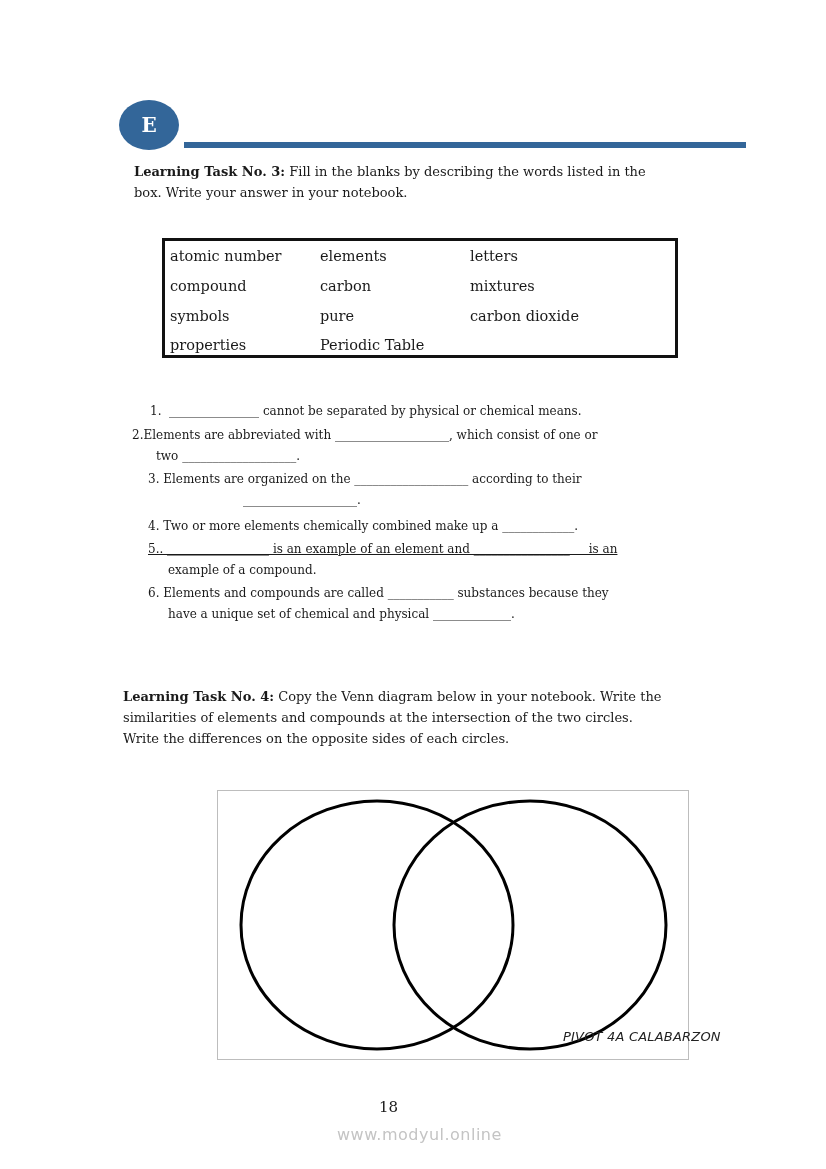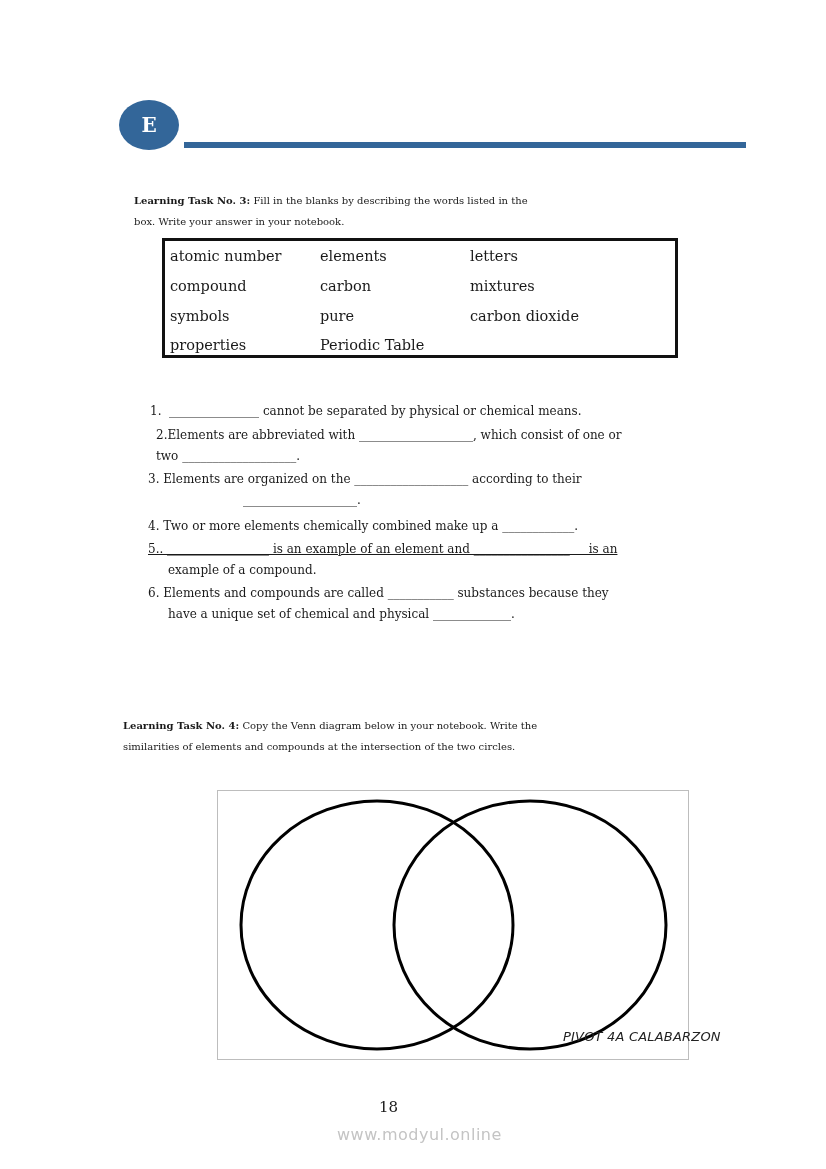--- a/index.html
+++ b/index.html
@@ -4,21 +4,21 @@
 <style>
   html, body { margin: 0; padding: 0; background: #ffffff; }
   body { width: 826px; height: 1169px; position: relative; overflow: hidden;
          font-family: "DejaVu Serif", "Liberation Serif", serif; color: #1a1a1a; }
   .abs { position: absolute; }
   .badge { left: 119px; top: 100px; width: 60px; height: 50px; border-radius: 50%;
            background: #336699; color: #fff; font-weight: bold; font-size: 20px;
            display: flex; align-items: center; justify-content: center;
            font-family: "DejaVu Serif", serif; }
   .bar { left: 184px; top: 142px; width: 562px; height: 6px; background: #336699; }
-  .para { font-size: 10px; line-height: 21px; margin-top: 29px; }
+  .para { font-size: 13px; line-height: 21px; }
   .para b { font-weight: bold; }
   .wordbox { left: 162px; top: 238px; width: 516px; height: 120px;
              border: 3px solid #111; box-sizing: border-box; }
   .word { position: absolute; font-size: 14.5px; line-height: 18px; }
   .item { font-size: 12px; line-height: 21px; white-space: pre; }
   .venn-frame { left: 217px; top: 790px; width: 472px; height: 270px;
                 border: 1px solid #bdbdbd; box-sizing: border-box; }
   .pivot { left: 563px; top: 1029px; font-family: "DejaVu Sans", sans-serif;
            font-style: italic; font-size: 13px; letter-spacing: 0.2px; color: #222; }
   .pagenum { left: 379px; top: 1098px; font-size: 15px; }
@@ -46,33 +46,34 @@
   <span class="word" style="left:155px; top:36px;">carbon</span>
   <span class="word" style="left:305px; top:36px;">mixtures</span>
   <span class="word" style="left:5px; top:66px;">symbols</span>
   <span class="word" style="left:155px; top:66px;">pure</span>
   <span class="word" style="left:305px; top:50px;margin-top:16px;">carbon dioxide</span>
   <span class="word" style="left:5px; top:95px;">properties</span>
   <span class="word" style="left:155px; top:95px;">Periodic Table</span>
 </div>
 
 <div class="abs item" style="left:150px; top:401px;">1.  _______________ cannot be separated by physical or chemical means.</div>
-<div class="abs item" style="left:156px; top:425px;">2.Elements are abbreviated with ___________________, which consist of one or</div>
+<div class="abs item" style="left:132px; top:425px;">2.Elements are abbreviated with ___________________, which consist of one or</div>
 <div class="abs item" style="left:156px; top:446px;text-align:center;">two ___________________.</div>
 <div class="abs item" style="left:148px; top:469px;">3. Elements are organized on the ___________________ according to their</div>
 <div class="abs item" style="left:243px; top:490px;">___________________.</div>
 <div class="abs item" style="left:148px; top:516px;">4. Two or more elements chemically combined make up a ____________.</div>
 <div class="abs item" style="left:148px; top:539px;text-decoration:underline;">5.. _________________ is an example of an element and ________________     is an</div>
 <div class="abs item" style="left:168px; top:560px;">example of a compound.</div>
 <div class="abs item" style="left:148px; top:583px;">6. Elements and compounds are called ___________ substances because they</div>
 <div class="abs item" style="left:168px; top:604px;">have a unique set of chemical and physical _____________.</div>
 
 <div class="abs para" style="left:123px; top:686px;">
   <div><b>Learning Task No. 4:</b> <span>Copy the Venn diagram below in your notebook.  Write the</span></div>
   <div>similarities of elements and compounds at the intersection of the two circles.</div>
+  <div>Write the differences on the opposite sides of each circles.</div>
 </div>
 
 <div class="abs venn-frame">
   <svg width="470" height="268" style="position:absolute;left:0;top:0;">
     <ellipse cx="159" cy="134" rx="136" ry="124" fill="none" stroke="#000" stroke-width="3"></ellipse>
     <ellipse cx="312" cy="134" rx="136" ry="124" fill="none" stroke="#000" stroke-width="3"></ellipse>
   </svg>
 </div>
 
 <div class="abs pivot">PIVOT 4A CALABARZON</div>

